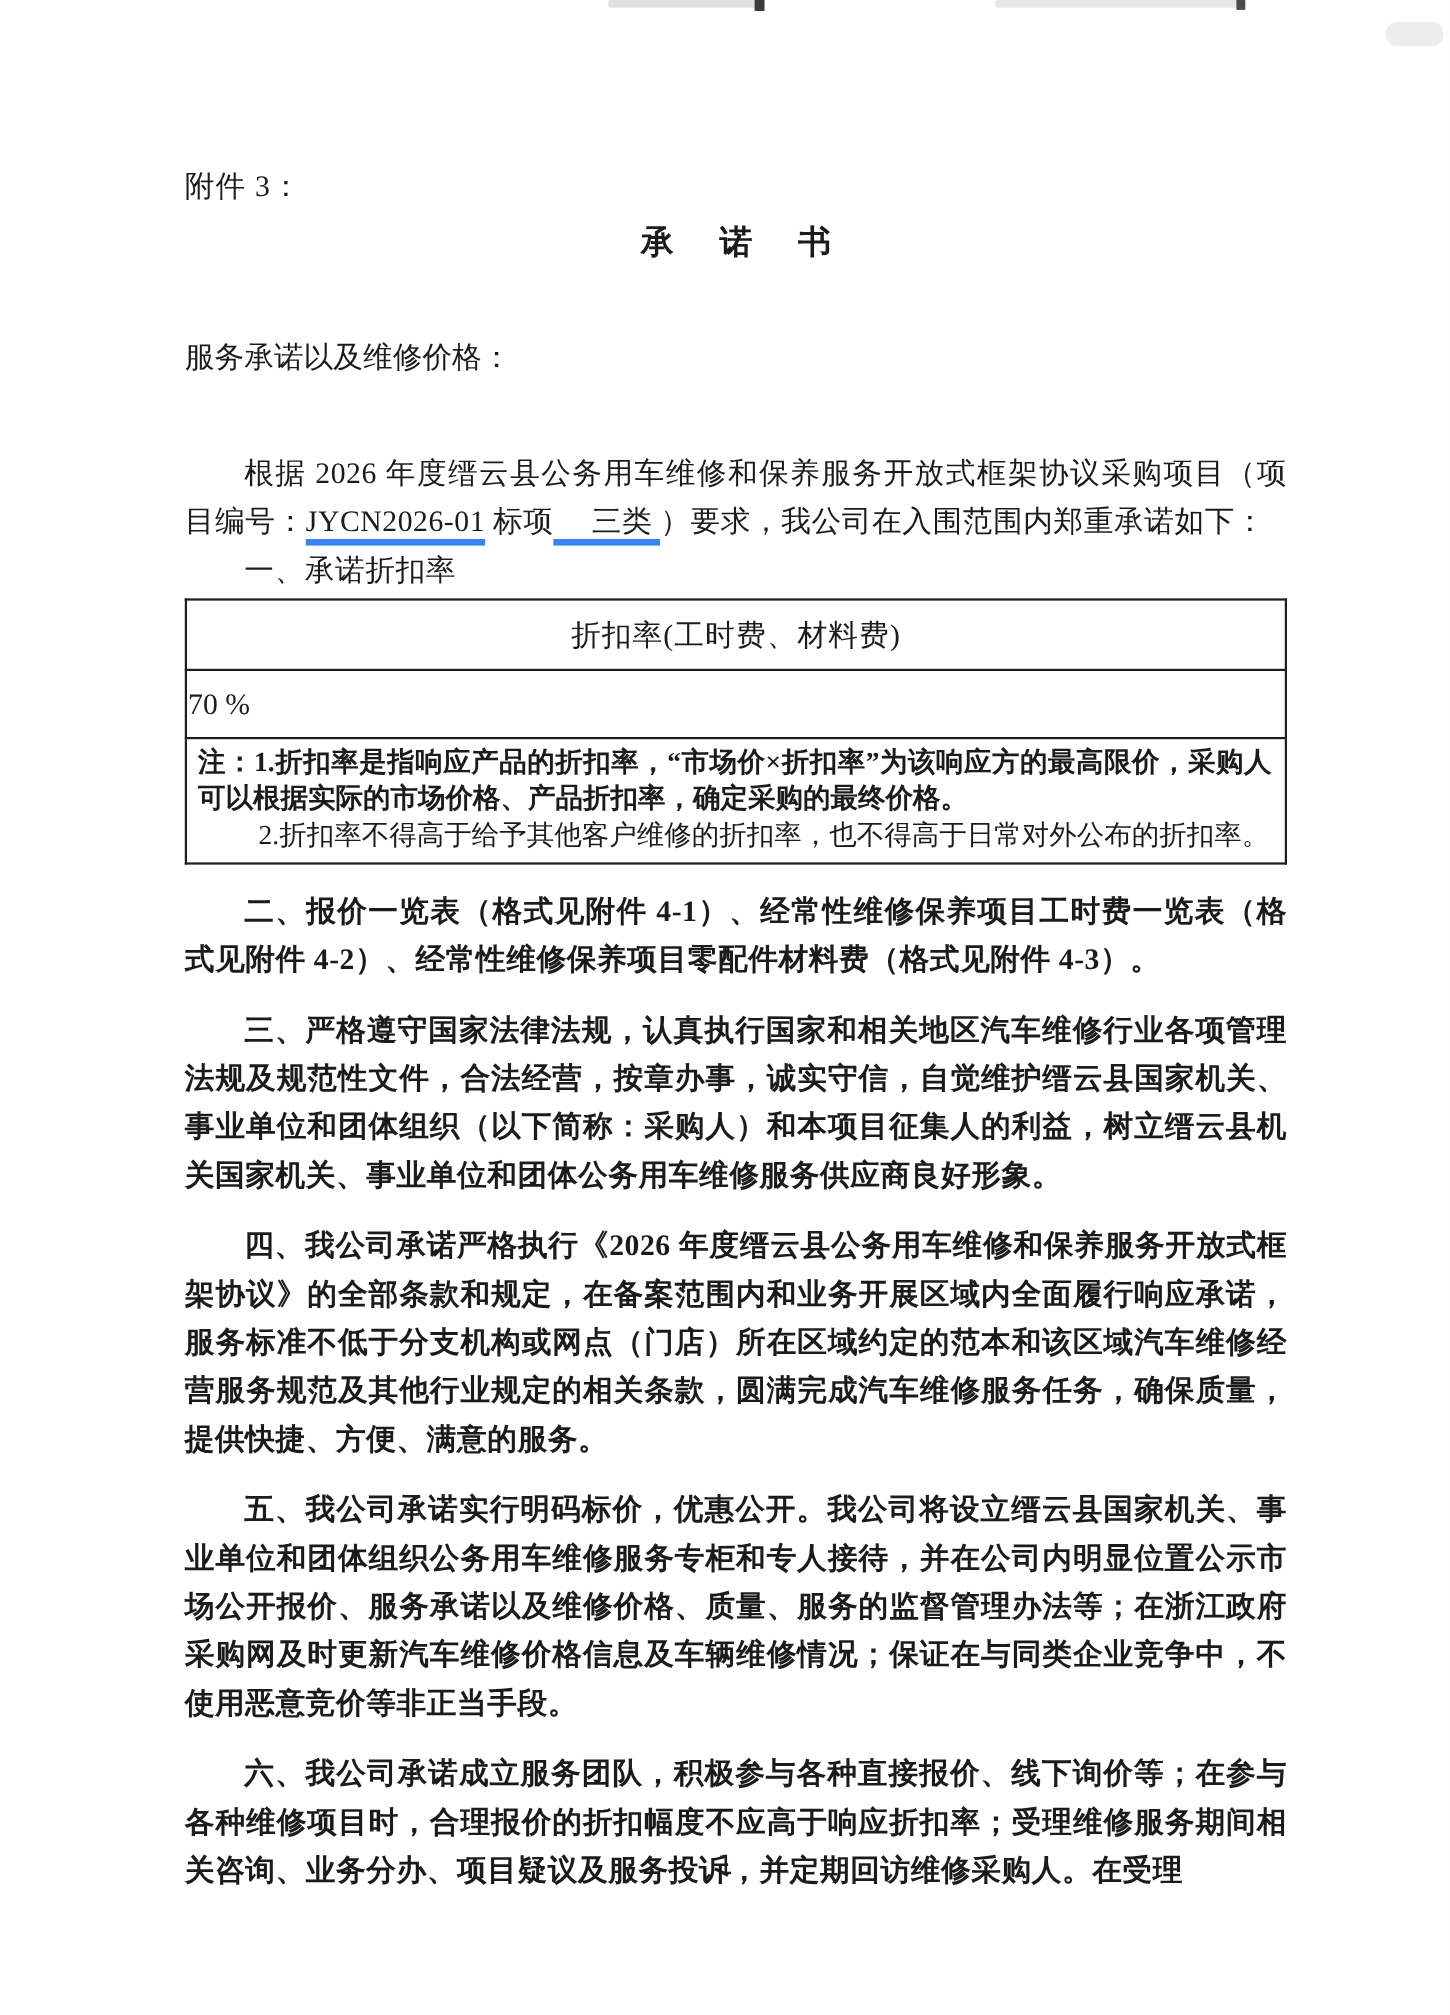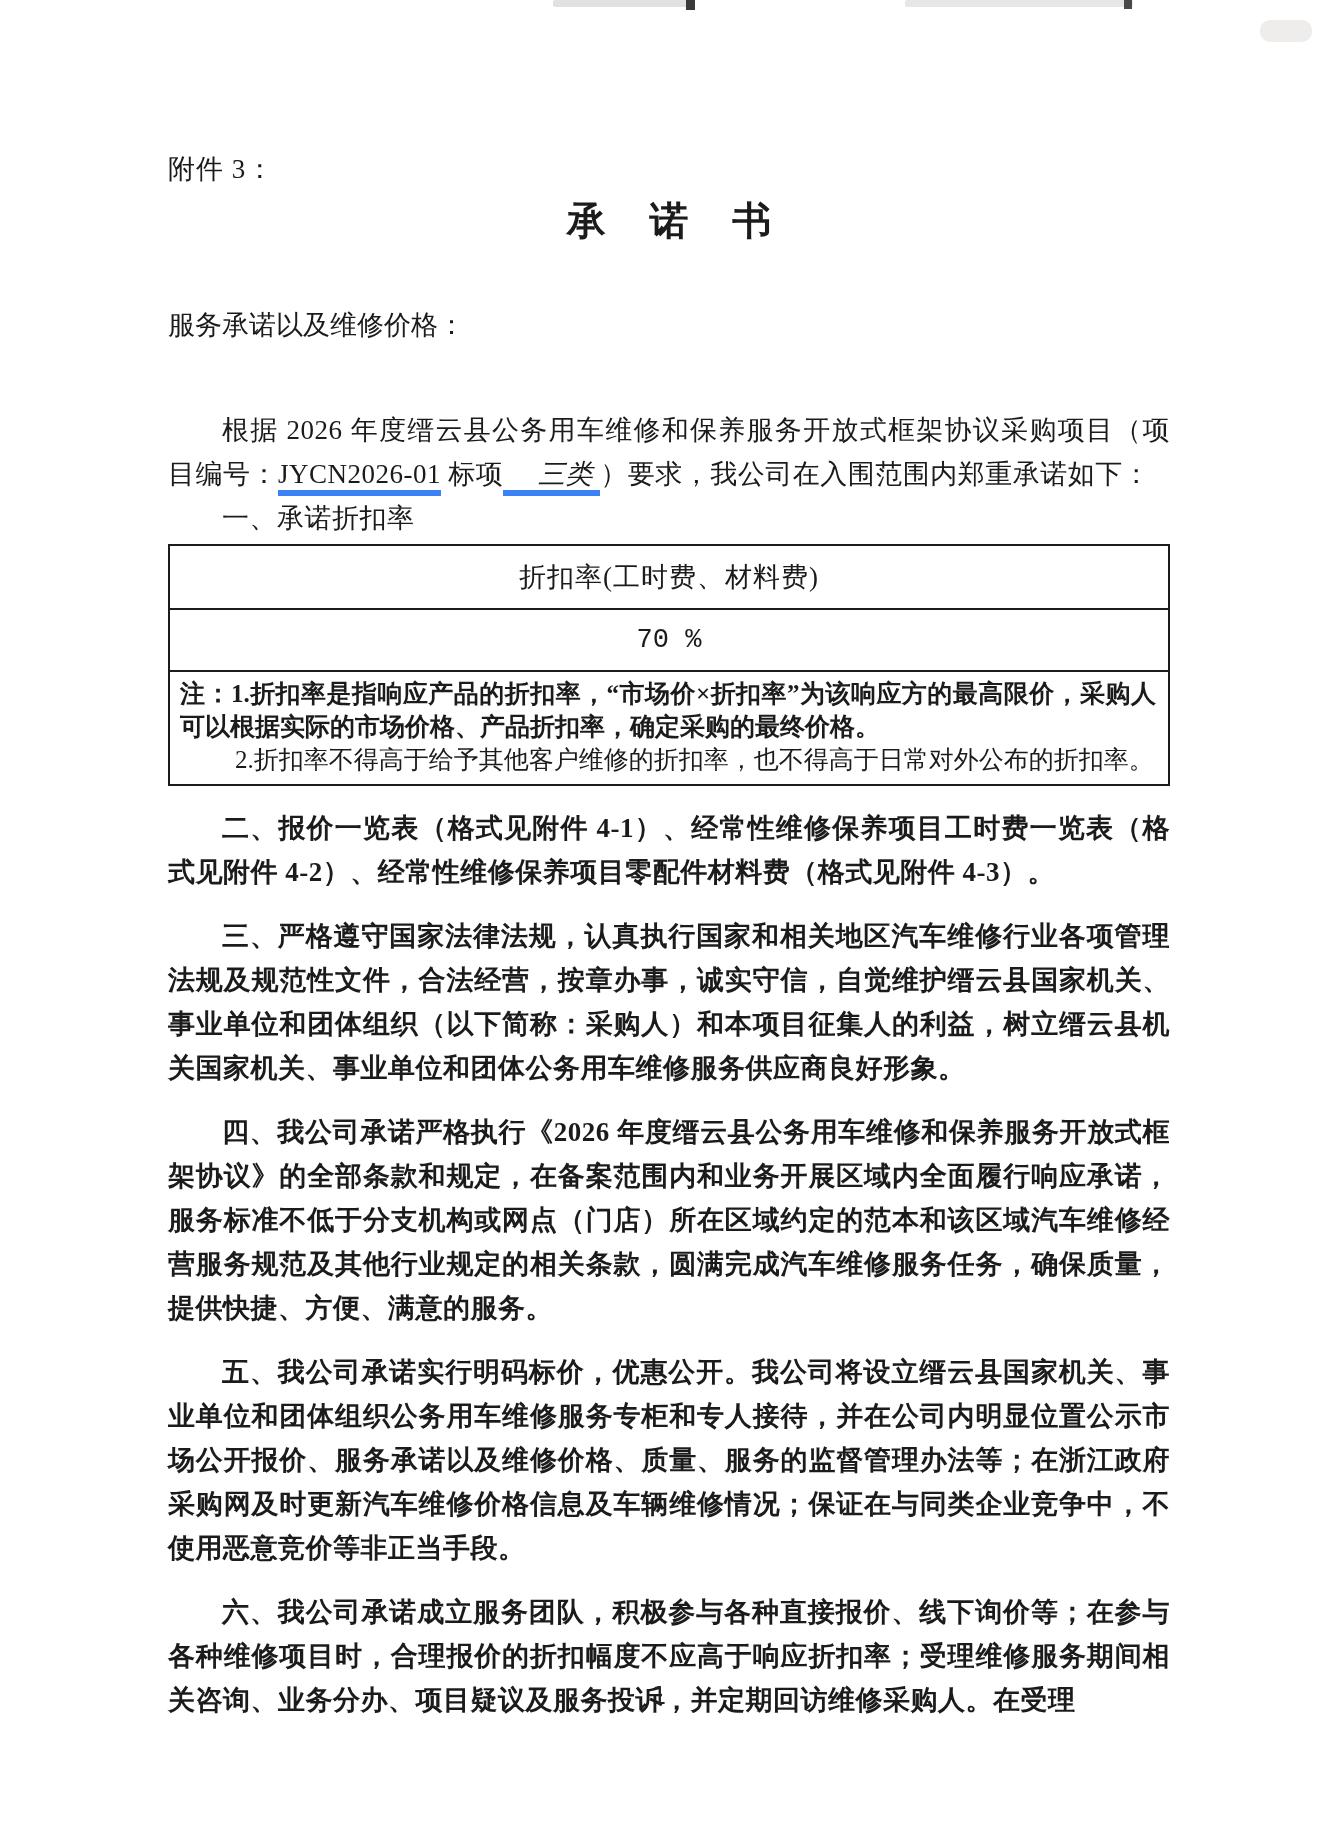--- a/index.html
+++ b/index.html
@@ -32,21 +32,21 @@
   }
   .attachment{
     padding-top:136px;
     font-size:27px;
     line-height:34px;
     letter-spacing:1px;
   }
   .title{
     margin:16px 0 0 0;
     text-align:center;
-    font-size:39px;
+    font-size:30px;
     font-weight:bold;
     letter-spacing:17px;
     line-height:38px;
     text-indent:17px; 
   }
   .salutation{
     margin-top:68px;
     font-size:27px;
     line-height:34px;
   }
@@ -57,45 +57,44 @@
     text-align:justify;
     letter-spacing:.5px;
   }
   .para.first{margin-top:66px;}
   .indent{text-indent:2em;}
   .u{
     text-decoration:none;
     border-bottom:6px solid #3b82f6;
     padding-bottom:1px;
   }
-  .pre{white-space:pre;font-style:italic;}
+  .pre{white-space:pre;}
 
   table.rate-table{
     width:100%;
     border-collapse:collapse;
     margin-top:4px;
     table-layout:fixed;
   }
   table.rate-table td{
     border:2px solid #1c1c1c;
     font-size:27px;
     margin-top:30px;
   }
   td.th{
     height:60px;
     text-align:center;
     vertical-align:middle;
     letter-spacing:1px;
   }
   td.val{
     height:58px;
-    text-align:center;
     vertical-align:middle;
     font-size:26px;
-    font-family:Liberation Mono, monospace;
+    font-family:Liberation Serif, serif;
   }
   td.note-cell{
     padding:5px 12px 8px 10px;
   }
   .note1{
     font-weight:bold;
     font-size:25px;
     line-height:33px;
     text-align:justify;
   }

